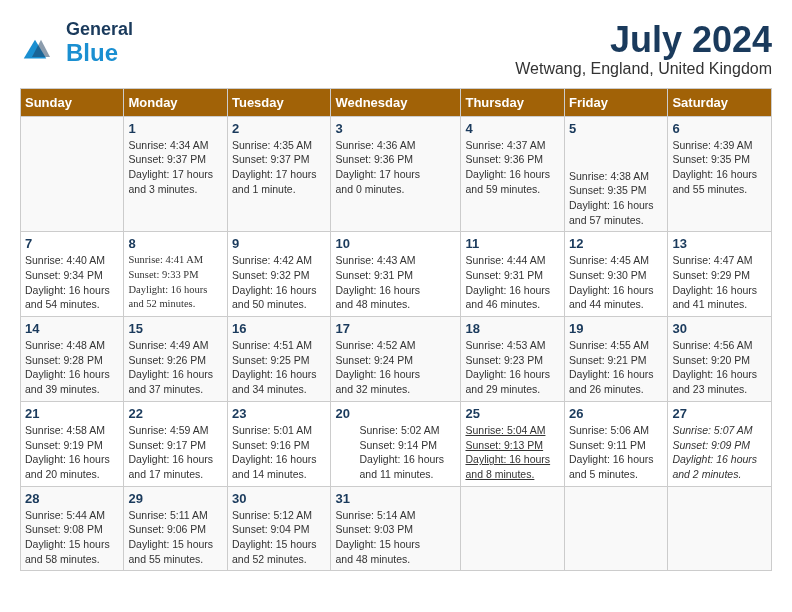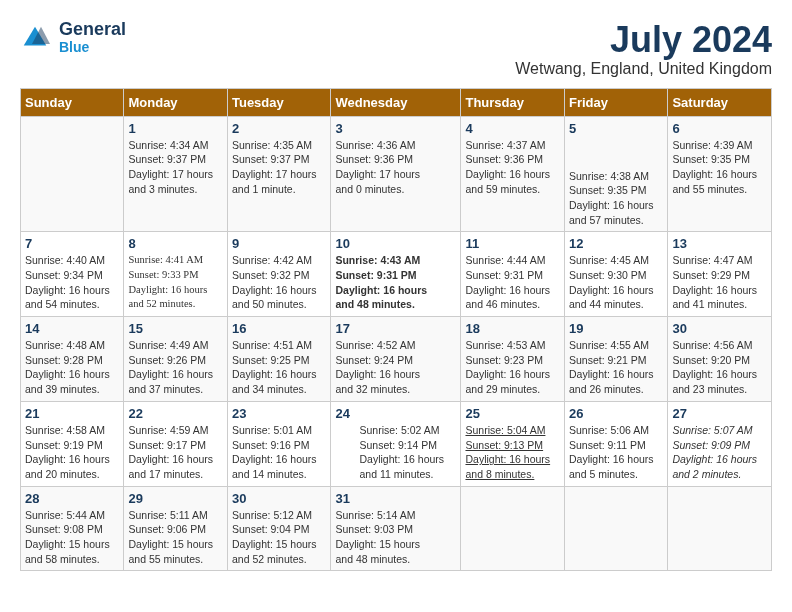--- a/index.html
+++ b/index.html
@@ -11,35 +11,35 @@
       padding: 20px;
     }
     .header {
       display: flex;
       justify-content: space-between;
       align-items: flex-start;
       margin-bottom: 10px;
     }
     .logo {
       display: flex;
-      align-items: center;
-      gap: 9px;
+      align-items: flex-end;
+      gap: 16px;
     }
     .logo-text {
       display: flex;
       flex-direction: column;
       line-height: 1.1;
     }
     .logo-general {
       font-size: 18px;
       font-weight: bold;
       color: #1a3a5c;
     }
     .logo-blue {
-      font-size: 14px;
+      font-size: 24px;
       font-weight: bold;
       color: #1a8fd1;
     }
     .logo-icon {
       width: 30px;
       height: 30px;
     }
     .title-section {
       text-align: right;
     }
@@ -190,21 +190,21 @@
         </td>
         <td>
           <span class="day-number">9</span>
           <div class="cell-text" style="white-space: pre-line;">Sunrise: 4:42 AM
 Sunset: 9:32 PM
 Daylight: 16 hours
 and 50 minutes.</div>
         </td>
         <td>
           <span class="day-number">10</span>
-          <div class="cell-text" style="white-space: pre-line; font-weight: bold;">Sunrise: 4:43 AM
+          <div class="cell-text" style="white-space: pre-line;">Sunrise: 4:43 AM
 Sunset: 9:31 PM
 Daylight: 16 hours
 and 48 minutes.</div>
         </td>
         <td>
           <span class="day-number">11</span>
           <div class="cell-text" style="white-space: pre-line;">Sunrise: 4:44 AM
 Sunset: 9:31 PM
 Daylight: 16 hours
 and 46 minutes.</div>
@@ -291,21 +291,21 @@
 and 17 minutes.</div>
         </td>
         <td>
           <span class="day-number">23</span>
           <div class="cell-text" style="white-space: pre-line;">Sunrise: 5:01 AM
 Sunset: 9:16 PM
 Daylight: 16 hours
 and 14 minutes.</div>
         </td>
         <td>
-          <span class="day-number">24</span>
+          <span class="day-number">20</span>
           <div class="cell-text" style="white-space: pre-line; margin-left: 24px;">Sunrise: 5:02 AM
 Sunset: 9:14 PM
 Daylight: 16 hours
 and 11 minutes.</div>
         </td>
         <td>
           <span class="day-number">25</span>
           <div class="cell-text" style="white-space: pre-line; text-decoration: underline;">Sunrise: 5:04 AM
 Sunset: 9:13 PM
 Daylight: 16 hours

